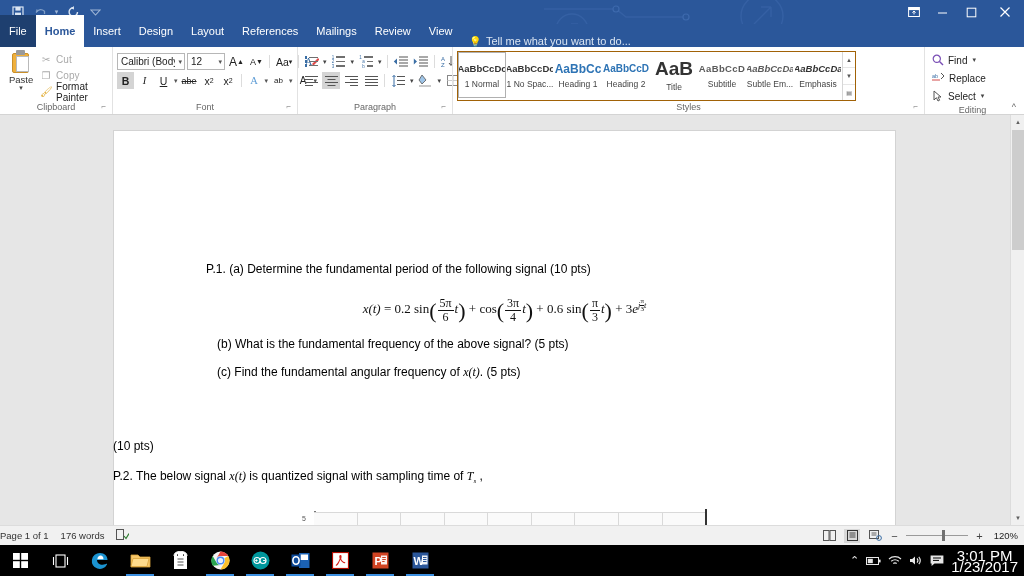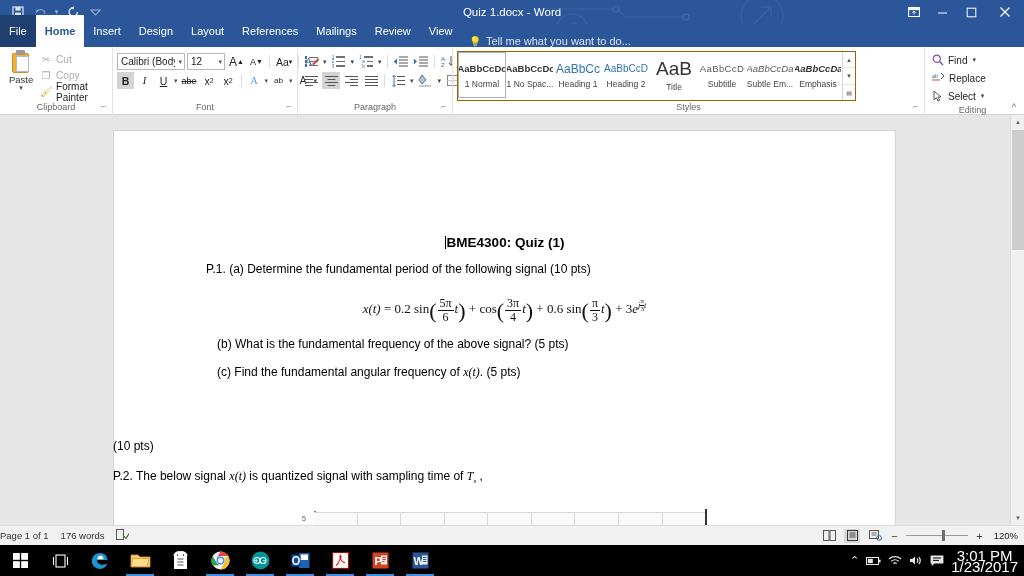--- a/index.html
+++ b/index.html
@@ -116,21 +116,21 @@
   .caret7 { font-size:7px; color:#444; padding:0 1px;}
 
   
   .gallery { display:flex; align-items:stretch; }
   .style-item {
     width:48px; height:46px; border:1px solid transparent; background:#fff;
     display:flex; flex-direction:column; align-items:center; justify-content:center;
     font-size:9px; color:#333; overflow:hidden;
   }
   .style-item.sel { border:1px solid #b0b0b0; background:#fff; }
-  .style-sample { font-size:10.5px; white-space:nowrap; line-height:14px;}
+  .style-sample { font-size:10.5px; white-space:nowrap; line-height:14px;font-weight:bold;}
   .style-name { font-size:8.5px; color:#444; margin-top:3px; white-space:nowrap;}
   .gal-frame { border:1px solid #a16207; display:flex; height:50px; }
   .gal-scroll { display:flex; flex-direction:column; width:13px; border-left:1px solid #d7d7d7;}
   .gs { flex:1; display:flex; align-items:center; justify-content:center; font-size:6px; color:#555; border-bottom:1px solid #e6e6e6;}
 
   
   .ebtn { display:flex; align-items:center; gap:4px; font-size:10px; color:#222; height:16px; padding:0 3px;}
   .collapse-ribbon { position:absolute; right:4px; bottom:2px; font-size:9px; color:#666;}
 
   
@@ -232,21 +232,20 @@
             <path d="M6.8 0 l0.2 3.6 l-3 -1.2 z" fill="#dce6f3"></path>
           </svg>
       </div>
       <div class="qat-btn">
         <svg width="11" height="10" viewBox="0 0 11 10">
             <path d="M1 3 L10 3 L5.5 8 Z" fill="none" stroke="#9fb6d6" stroke-width="1.1"></path>
           </svg>
       </div>
     </div>
 
-    <div class="title-text">Quiz 1.docx - Word</div>
 
     <svg class="deco" viewBox="0 0 360 47">
       <g stroke="#3f6aae" stroke-width="1.4" fill="none">
         <circle cx="28" cy="30" r="16"></circle>
           <path d="M22 36 l12 -12 M34 24 h-7 M34 24 v7"></path>
         <circle cx="218" cy="16" r="21"></circle>
           <path d="M210 24 l17 -17 M227 7 h-10 M227 7 v10"></path>
         <path d="M0 9 h72 l10 8 h60"></path>
         <path d="M20 25 h38 l9 9 h52 l8 7 h45"></path>
         <path d="M150 40 h60 l9 -8 h70"></path>
@@ -632,23 +631,20 @@
       <div class="group-label">
         <span>Editing</span>
       </div>
       <span class="collapse-ribbon">^</span>
     </div>
   </div>
 
   <div class="docarea">
     <div class="page">
 
-      <div class="doc-title">
-        <span class="caret-bar"></span><span>BME4300: Quiz (1)</span>
-      </div>
 
       <div class="qline" style="left:92px; top:131px;">P.1. (a) Determine the fundamental period of the following signal (10 pts)</div>
 
       <div class="eq" style="top:166px;">
         <span class="mi">x(t)</span>
         <span>=</span>
         <span>0.2</span>
         <span>sin</span><span class="paren">(</span><span class="frac">
             <span class="num">5π</span>
             <span class="den">6</span>

